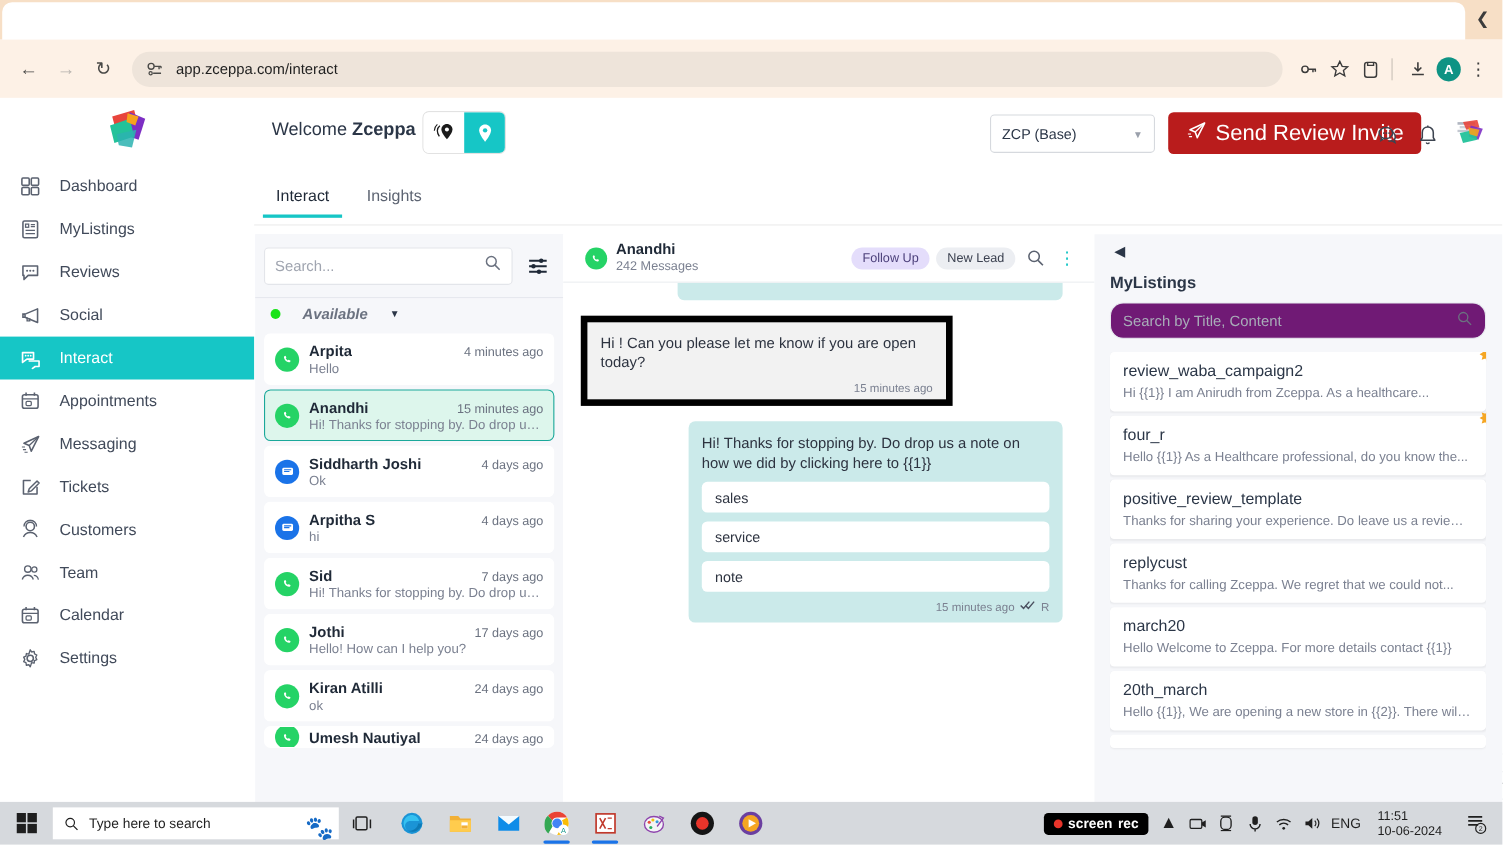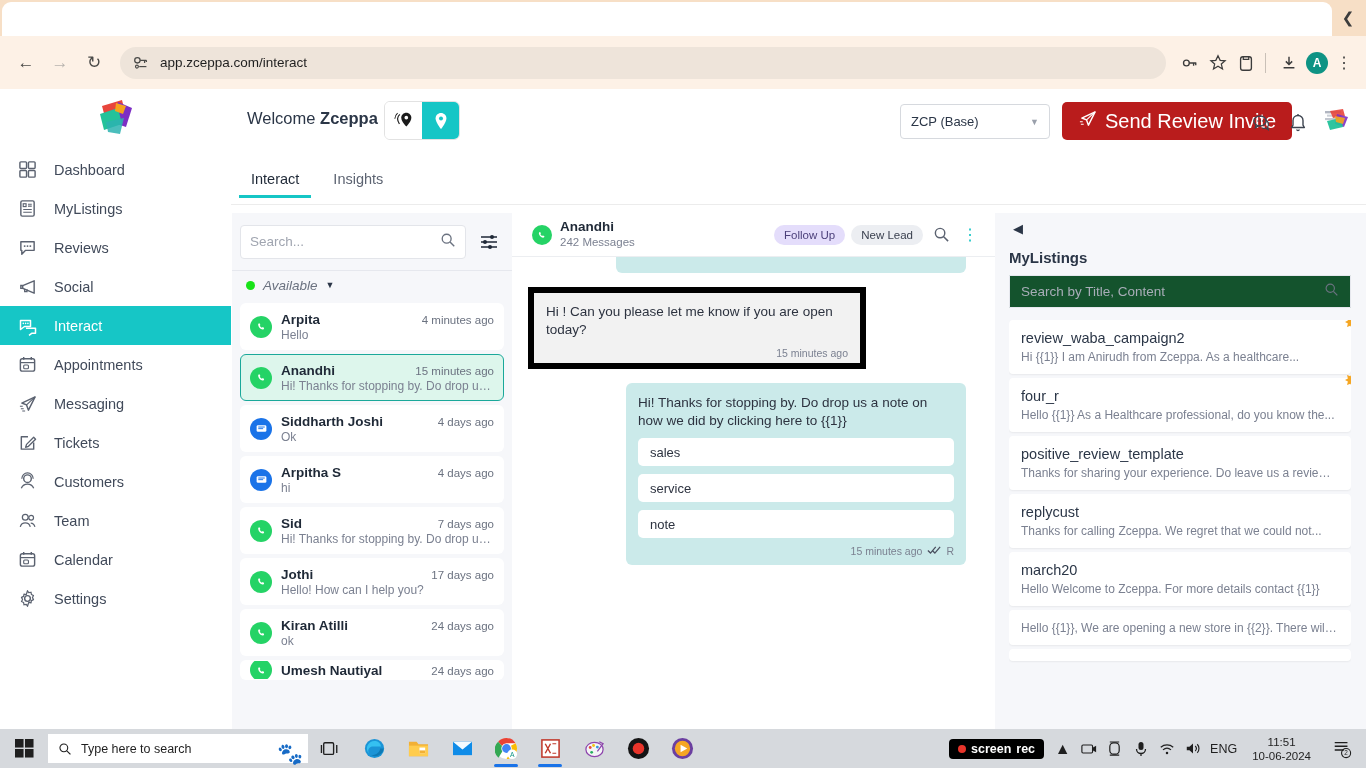--- a/index.html
+++ b/index.html
@@ -104,21 +104,21 @@
   
   .conv-panel { position:absolute; left:232px; top:124px; width:280px; height:595px; background:#f6f7fa; }
   .conv-search-wrap { height:58px; display:flex; align-items:center; padding:0 8px; background:#f6f7fa;
                       border-bottom:1px solid #e6e8ee; }
   .conv-search {
     flex:1; height:34px; background:#fff; border:1px solid #e3e5ea; border-radius:4px;
     display:flex; align-items:center; padding:0 9px;
   }
   .conv-search .ph { font-size:13.5px; color:#a0a5b0; flex:1; }
   .filter-ic { width:30px; height:30px; margin-left:8px; display:flex; align-items:center; justify-content:center; color:#2b3647; }
-  .avail-row { height:28px; display:flex; align-items:center; padding-left:14px; gap:8px; }
+  .avail-row { height:28px; display:flex; align-items:center; padding-left:14px; gap:20px;font-weight:bold; }
   .dot-green { width:9px; height:9px; border-radius:50%; background:#18e318; }
   .avail-lb { font-size:13.5px; color:#6b7280; font-style:italic; }
   .avail-caret { font-size:9px; color:#2b3647; }
   .conv-list { padding:4px 8px 0; }
   .conv-item {
     background:#fff; border-radius:6px; height:47px; margin-bottom:4px;
     display:flex; align-items:center; padding:0 9px; cursor:pointer;
     border:1px solid transparent;
   }
   .conv-item.sel { background:#ddf6ec; border:1.5px solid #1aa89a; }
@@ -185,21 +185,21 @@
     background:#fff; cursor:pointer;
   }
 
   
   .tpl-panel { position:absolute; left:995px; top:124px; width:371px; height:595px; background:#f6f7fa; }
   .collapse-ic { position:absolute; left:14px; top:6px; width:18px; height:18px; color:#2b3647;
                  display:flex; align-items:center; justify-content:center; font-size:13px; }
   .tpl-title { position:absolute; left:14px; top:36px; font-size:15px; font-weight:bold; color:#2b3647; }
   .tpl-search {
     position:absolute; left:14px; top:62px; width:342px; height:33px;
-    background:#14532d; border:1px solid #e6e8ee; border-radius:1px;
+    background:#701a75; border:1px solid #e6e8ee; border-radius:12px;
     display:flex; align-items:center; padding:0 11px;
   }
   .tpl-search .ph { flex:1; font-size:13.5px; color:#a8adb8; }
   .tpl-list { position:absolute; left:14px; top:107px; width:342px; height:438px; overflow:hidden; }
   .tpl-card {
     position:relative; background:#fff; border-radius:4px; padding:9px 12px 10px;
     margin-bottom:4px; box-shadow:0 1px 2px rgba(0,0,0,.06); cursor:pointer;
   }
   .tpl-card .nm { font-size:14.5px; color:#2b3647; line-height:19px; }
   .tpl-card .de { font-size:12px; color:#7b8191; margin-top:2px; white-space:nowrap; overflow:hidden; text-overflow:ellipsis; }
@@ -218,21 +218,21 @@
   .tb-ic { width:44px; height:39px; display:flex; align-items:center; justify-content:center; position:relative; }
   .tb-ic.open::after { content:""; position:absolute; left:10px; right:10px; bottom:1px; height:3px; background:#1a73e8; border-radius:2px; }
   .screenrec {
     margin-left:auto; margin-right:10px; background:#000; color:#fff;
     border-radius:4px; height:20px; display:flex; align-items:center; gap:5px;
     padding:0 9px; font-size:12.5px;font-weight:bold;
   }
   .screenrec .rdot { width:8px; height:8px; border-radius:50%; background:#e8342a; }
   .tray { display:flex; align-items:center; gap:9px; padding-right:8px; color:#1f1f1f; }
   .tray-ic { width:17px; height:17px; display:flex; align-items:center; justify-content:center; }
-  .clock { text-align:center; font-size:11.5px; line-height:14px; color:#1f1f1f; padding:0 6px; }
+  .clock { text-align:left; font-size:11.5px; line-height:14px; color:#1f1f1f; padding:0 6px; }
   .notif { width:32px; height:39px; display:flex; align-items:center; justify-content:center; position:relative; }
 </style>
 </head>
 <body>
 
 <div class="screen">
 
   <div class="tabstrip">
     <div class="tab-active"></div>
     <div class="chev">❮</div>
@@ -774,20 +774,21 @@
         </div>
         <div class="tpl-card">
           <div class="nm">replycust</div>
           <div class="de">Thanks for calling Zceppa. We regret that we could not...</div>
         </div>
         <div class="tpl-card">
           <div class="nm">march20</div>
           <div class="de">Hello Welcome to Zceppa. For more details contact {{1}}</div>
         </div>
         <div class="tpl-card">
+          <div class="nm">20th_march</div>
           <div class="de">Hello {{1}}, We are opening a new store in {{2}}. There will b...</div>
         </div>
         <div class="tpl-card partial"></div>
       </div>
 
     </div>
 
   </div>
 
   <div class="taskbar">

